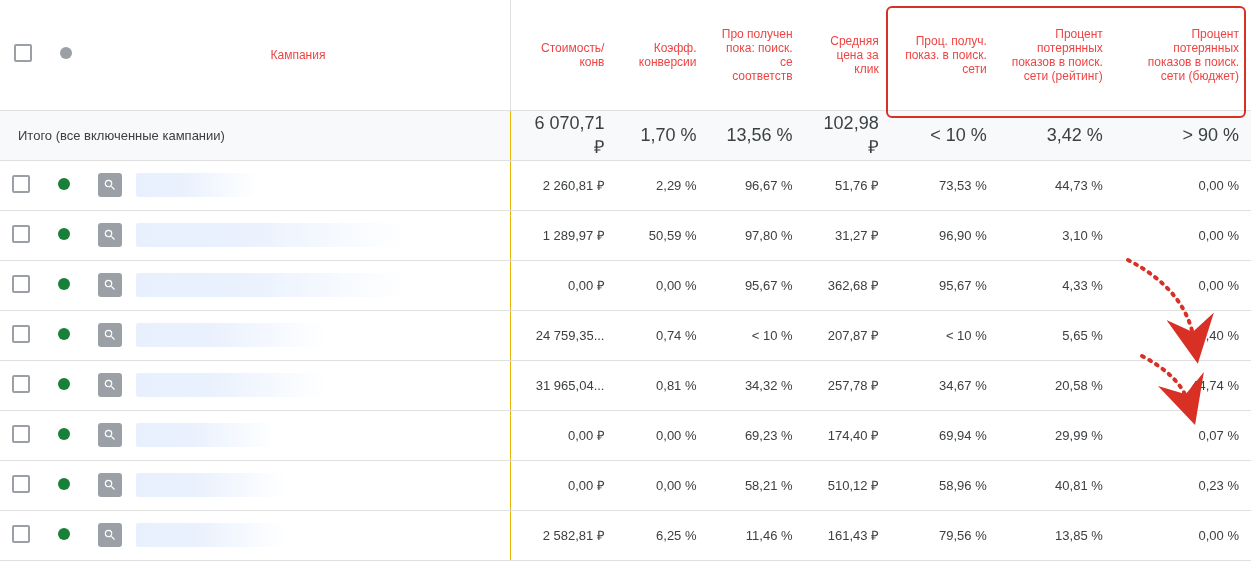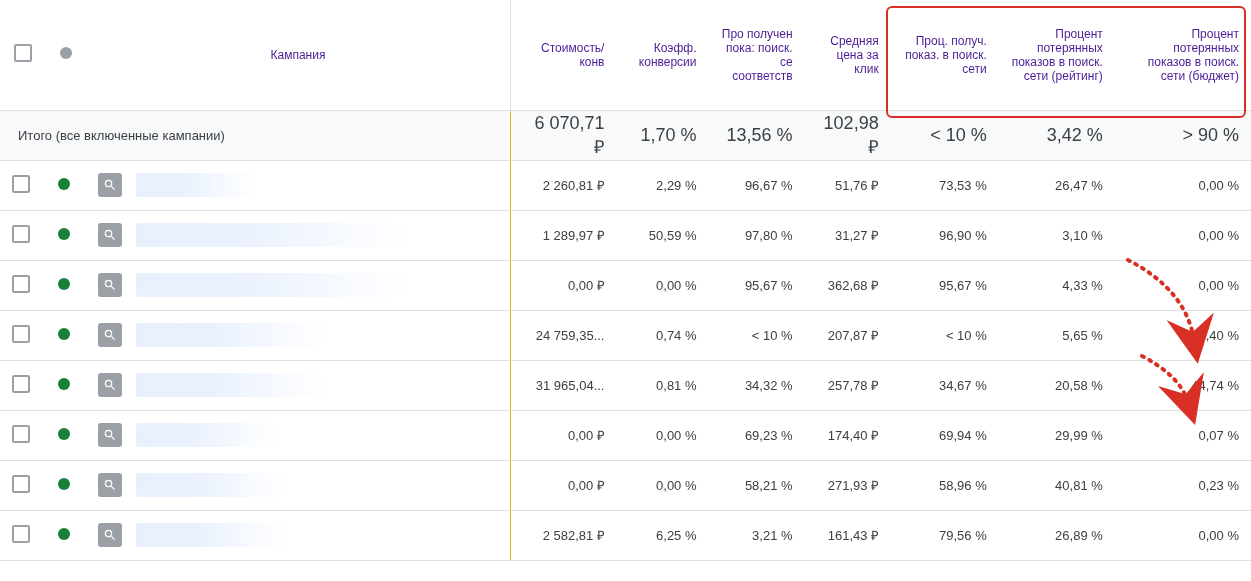--- a/index.html
+++ b/index.html
@@ -18,21 +18,21 @@
   th, td {
     border-bottom: 1px solid #e0e0e0;
     padding: 0 12px;
     height: 50px;
     vertical-align: middle;
   }
   thead th {
     height: 110px;
     font-weight: 400;
     font-size: 12px;
-    color: #4c1d95;
+    color: #ef4444;
     text-align: right;
     vertical-align: middle;
     background: #fff;
     padding: 8px 12px;
   }
   thead th.campaign-head {
     text-align: center;
   }
   .col-check { width: 46px; }
   .col-status { width: 40px; }
@@ -160,21 +160,21 @@
                 </svg>
               </span>
         <span class="blurred" style="max-width:120px"></span>
       </div>
     </td>
     <td>2 260,81 ₽</td>
     <td>2,29 %</td>
     <td>96,67 %</td>
     <td>51,76 ₽</td>
     <td>73,53 %</td>
-    <td>26,47 %</td>
+    <td>44,73 %</td>
     <td>0,00 %</td>
         </tr>
         <tr>
     <td class="cell-check"><span class="checkbox"></span></td>
     <td class="cell-status"><span class="status-dot status-green"></span></td>
     <td class="cell-campaign">
       <div class="campaign-row">
         <span class="mag-btn">
                 <svg viewBox="0 0 24 24">
                   <path d="M15.5 14h-.79l-.28-.27A6.471 6.471 0 0 0 16 9.5 6.5 6.5 0 1 0 9.5 16c1.61 0 3.09-.59 4.23-1.57l.27.28v.79l5 4.99L20.49 19l-4.99-5zm-6 0C7.01 14 5 11.99 5 9.5S7.01 5 9.5 5 14 7.01 14 9.5 11.99 14 9.5 14z"></path>
@@ -284,44 +284,44 @@
                 <svg viewBox="0 0 24 24">
                   <path d="M15.5 14h-.79l-.28-.27A6.471 6.471 0 0 0 16 9.5 6.5 6.5 0 1 0 9.5 16c1.61 0 3.09-.59 4.23-1.57l.27.28v.79l5 4.99L20.49 19l-4.99-5zm-6 0C7.01 14 5 11.99 5 9.5S7.01 5 9.5 5 14 7.01 14 9.5 11.99 14 9.5 14z"></path>
                 </svg>
               </span>
         <span class="blurred" style="max-width:150px"></span>
       </div>
     </td>
     <td>0,00 ₽</td>
     <td>0,00 %</td>
     <td>58,21 %</td>
-    <td>271,93 ₽</td>
+    <td>510,12 ₽</td>
     <td>58,96 %</td>
     <td>40,81 %</td>
     <td>0,23 %</td>
         </tr>
         <tr>
     <td class="cell-check"><span class="checkbox"></span></td>
     <td class="cell-status"><span class="status-dot status-green"></span></td>
     <td class="cell-campaign">
       <div class="campaign-row">
         <span class="mag-btn">
                 <svg viewBox="0 0 24 24">
                   <path d="M15.5 14h-.79l-.28-.27A6.471 6.471 0 0 0 16 9.5 6.5 6.5 0 1 0 9.5 16c1.61 0 3.09-.59 4.23-1.57l.27.28v.79l5 4.99L20.49 19l-4.99-5zm-6 0C7.01 14 5 11.99 5 9.5S7.01 5 9.5 5 14 7.01 14 9.5 11.99 14 9.5 14z"></path>
                 </svg>
               </span>
         <span class="blurred" style="max-width:150px"></span>
       </div>
     </td>
     <td>2 582,81 ₽</td>
     <td>6,25 %</td>
-    <td>3,21 %</td>
+    <td>11,46 %</td>
     <td>161,43 ₽</td>
     <td>79,56 %</td>
-    <td>26,89 %</td>
+    <td>13,85 %</td>
     <td>0,00 %</td>
         </tr>
       </tbody>
 </table>
 
 <div class="highlight-box" id="highlight" style="left: 886px; top: 6px; width: 360px; height: 112px;"></div>
 <svg class="arrow" id="arrows-svg" width="1251" height="581" style="left:0;top:0">
       <defs>
         <marker id="ah" markerWidth="12" markerHeight="12" refX="6" refY="6" orient="auto">
           <path d="M0,0 L12,6 L0,12 L4,6 z" fill="#d93025"></path>

